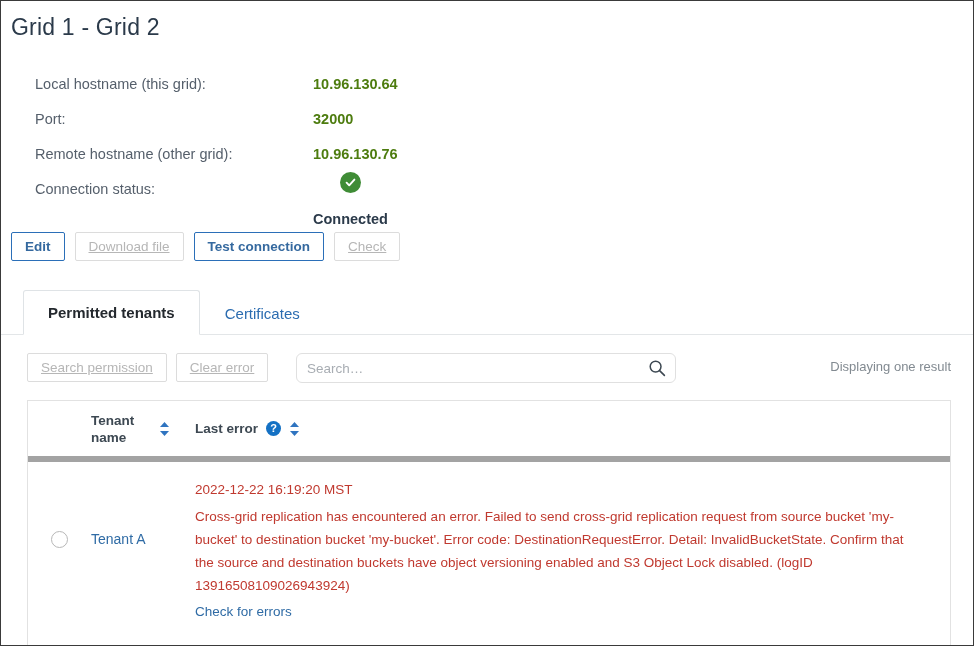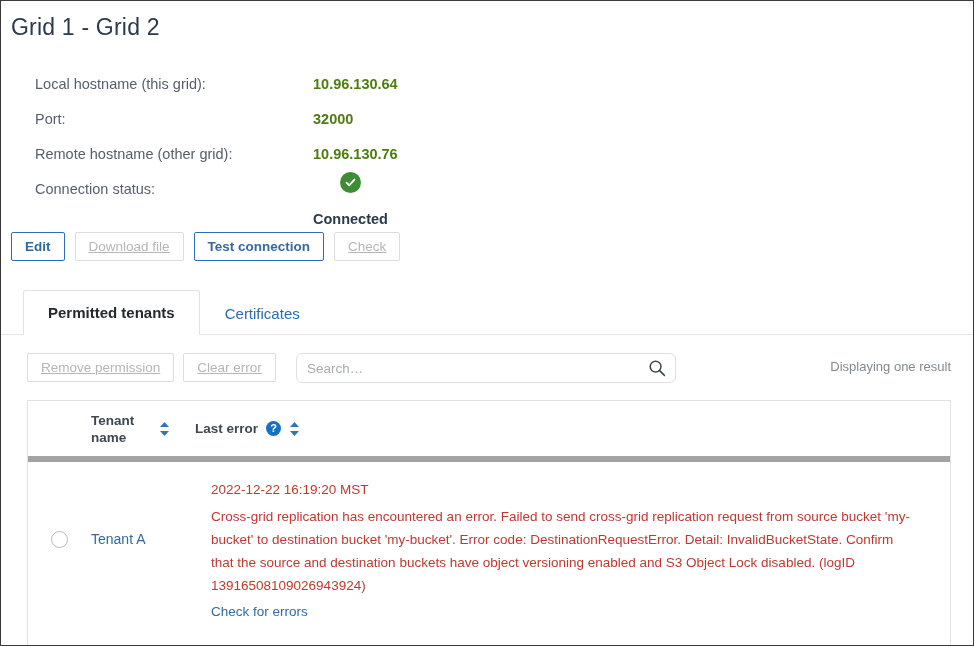--- a/index.html
+++ b/index.html
@@ -314,21 +314,20 @@
     flex: none;
     padding-top: 53px;
     font-size: 14px;
     color: #2f6ba5;
     cursor: pointer;
   }
   .error-cell {
     flex: 1;
     padding-right: 36px;
     padding-top: 1px;
-    margin-left: 16px;
   }
   .error-time {
     font-size: 13.5px;
     color: #c0392f;
     line-height: 22px;
   }
   .error-msg {
     font-size: 13.5px;
     color: #c0392f;
     line-height: 23px;
@@ -391,21 +390,21 @@
   <div class="tabs-bar">
     <div class="tabs-underline"></div>
     <div class="tabs">
       <div class="tab active">Permitted tenants</div>
       <div class="tab inactive">Certificates</div>
     </div>
   </div>
 
   <div class="toolbar">
     <div class="toolbar-left">
-      <button class="btn disabled" disabled="">Remove permission</button>
+      <button class="btn disabled" disabled="">Search permission</button>
       <button class="btn disabled" disabled="">Clear error</button>
     </div>
 
     <div class="search-wrap">
       <input class="search-input" type="text" placeholder="Search…" style="">
       <span class="search-icon">
         <svg width="18" height="18" viewBox="0 0 18 18" aria-hidden="true">
           <circle cx="7.6" cy="7.6" r="5.4" fill="none" stroke="#3d4852" stroke-width="1.5"></circle>
           <line x1="11.6" y1="11.6" x2="16.4" y2="16.4" stroke="#3d4852" stroke-width="1.6" stroke-linecap="round"></line>
         </svg>

